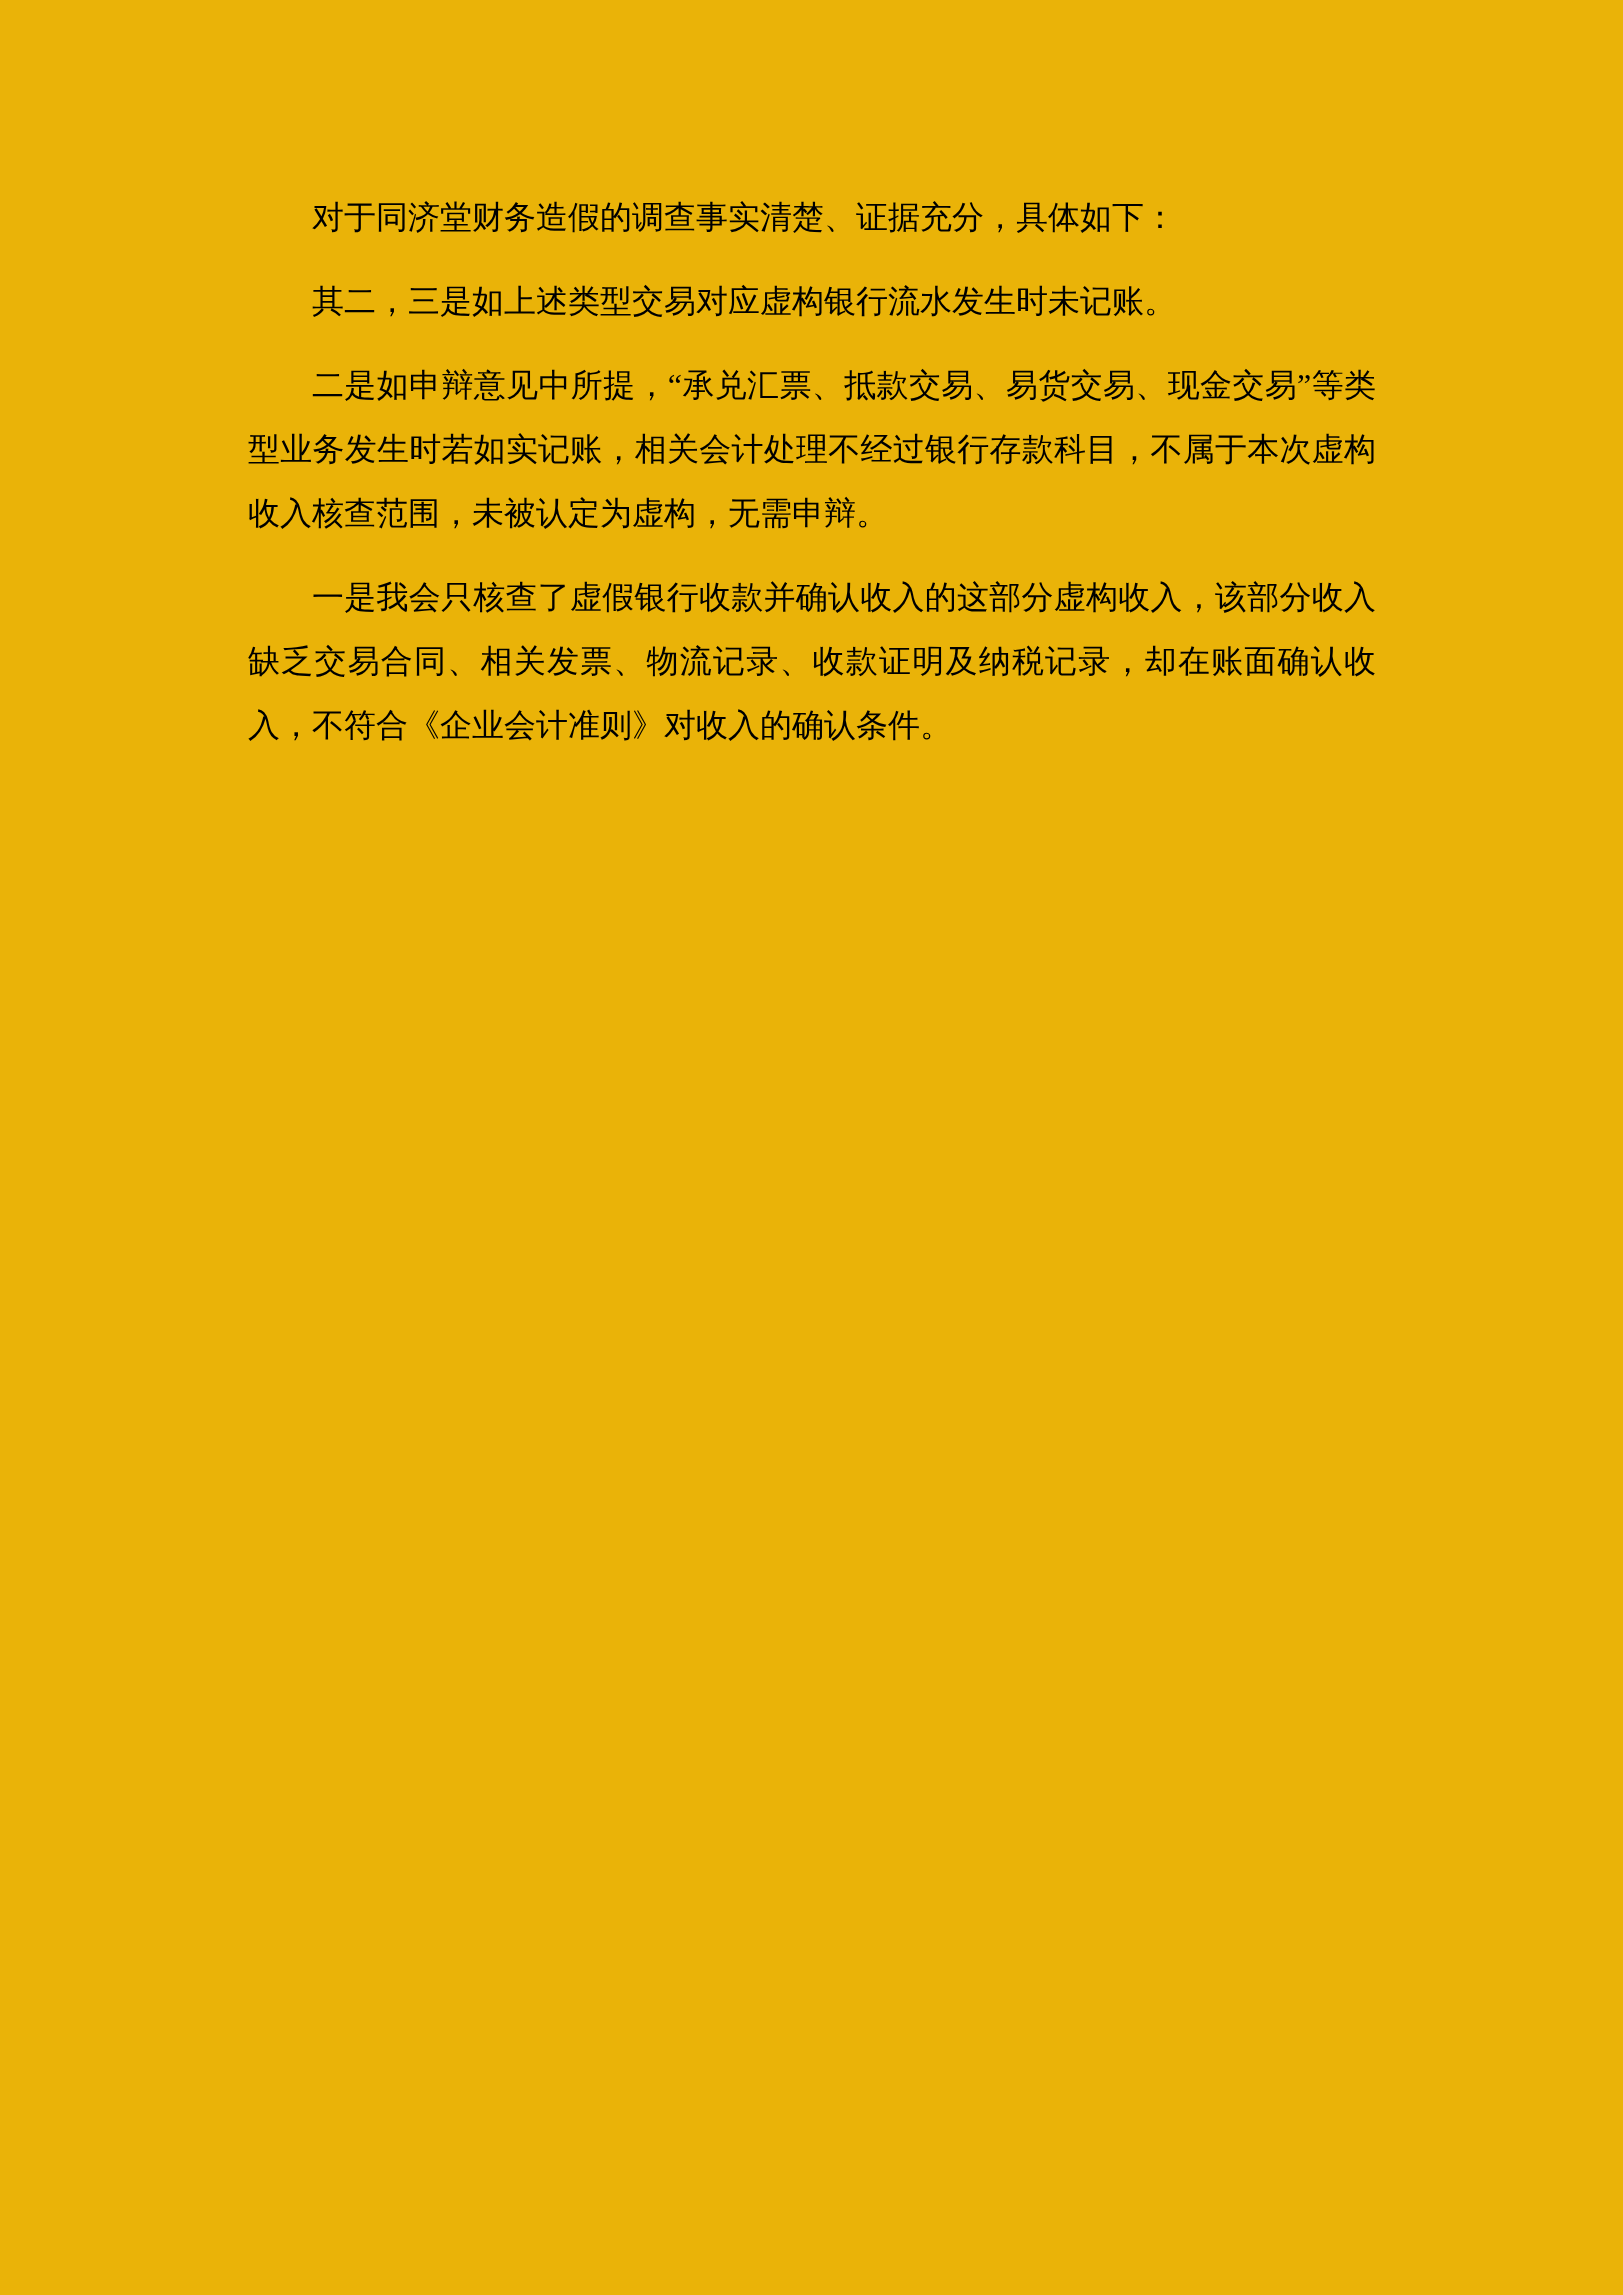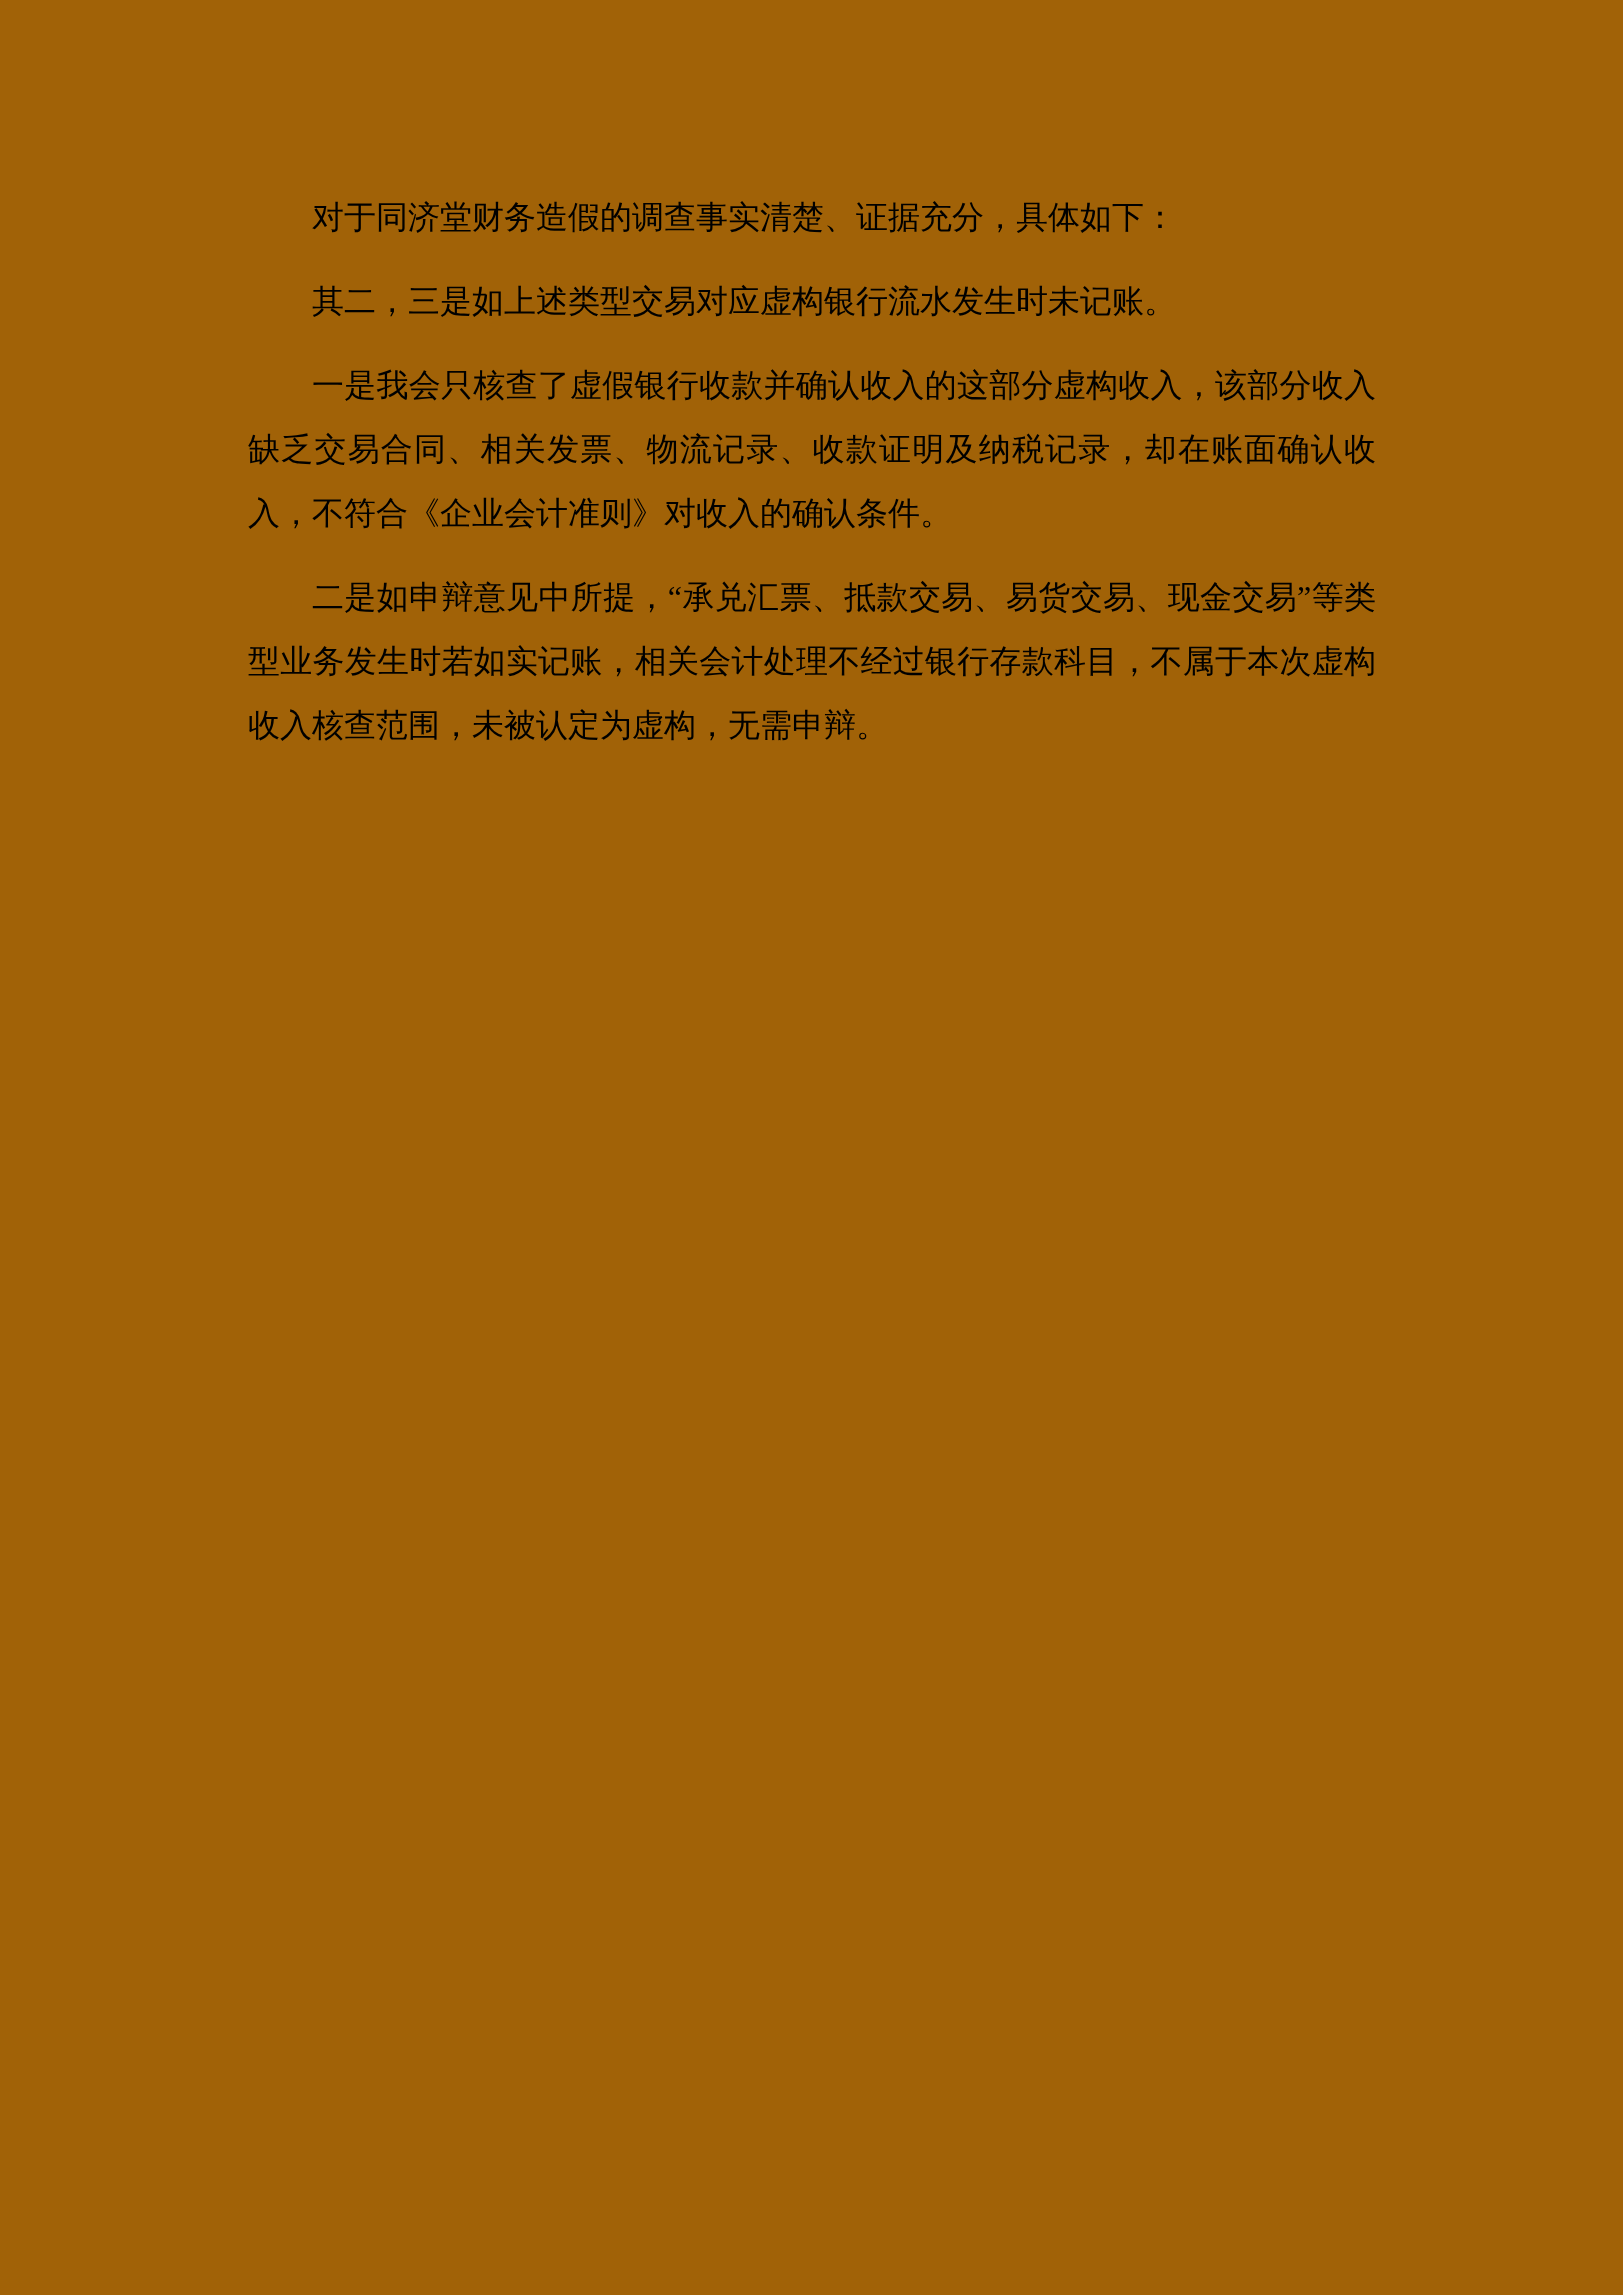--- a/index.html
+++ b/index.html
@@ -5,21 +5,21 @@
     html, body {
       margin: 0;
       padding: 0;
       background: #ffffff;
     }
     .page {
       position: relative;
       width: 1623px;
       height: 2295px;
       margin: 0 auto;
-      background: #a16207;
+      background: #eab308;
       box-sizing: border-box;
       padding: 185px 247px 0 248px;
       overflow: hidden;
     }
     .para {
       margin: 0 0 20px 0;
       font-family: "Liberation Serif", "DejaVu Serif", serif;
       font-size: 32px;
       line-height: 64px;
       color: #000000;
@@ -28,16 +28,16 @@
       font-weight: 400;
       word-wrap: break-word;
     }
   </style>
 </head>
 <body>
 
 <div class="page">
   <p class="para">对于同济堂财务造假的调查事实清楚、证据充分，具体如下：</p>
   <p class="para">其二，三是如上述类型交易对应虚构银行流水发生时未记账。</p>
+  <p class="para">二是如申辩意见中所提，“承兑汇票、抵款交易、易货交易、现金交易”等类型业务发生时若如实记账，相关会计处理不经过银行存款科目，不属于本次虚构收入核查范围，未被认定为虚构，无需申辩。</p>
   <p class="para">一是我会只核查了虚假银行收款并确认收入的这部分虚构收入，该部分收入缺乏交易合同、相关发票、物流记录、收款证明及纳税记录，却在账面确认收入，不符合《企业会计准则》对收入的确认条件。</p>
-  <p class="para">二是如申辩意见中所提，“承兑汇票、抵款交易、易货交易、现金交易”等类型业务发生时若如实记账，相关会计处理不经过银行存款科目，不属于本次虚构收入核查范围，未被认定为虚构，无需申辩。</p>
 </div>
 
 
 </body></html>

